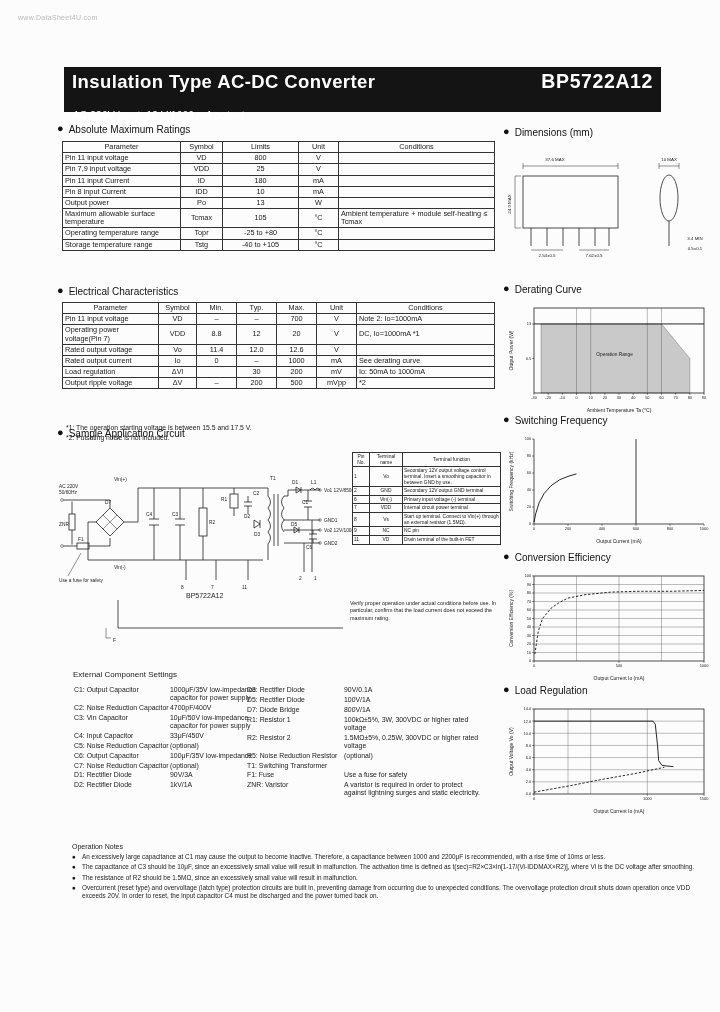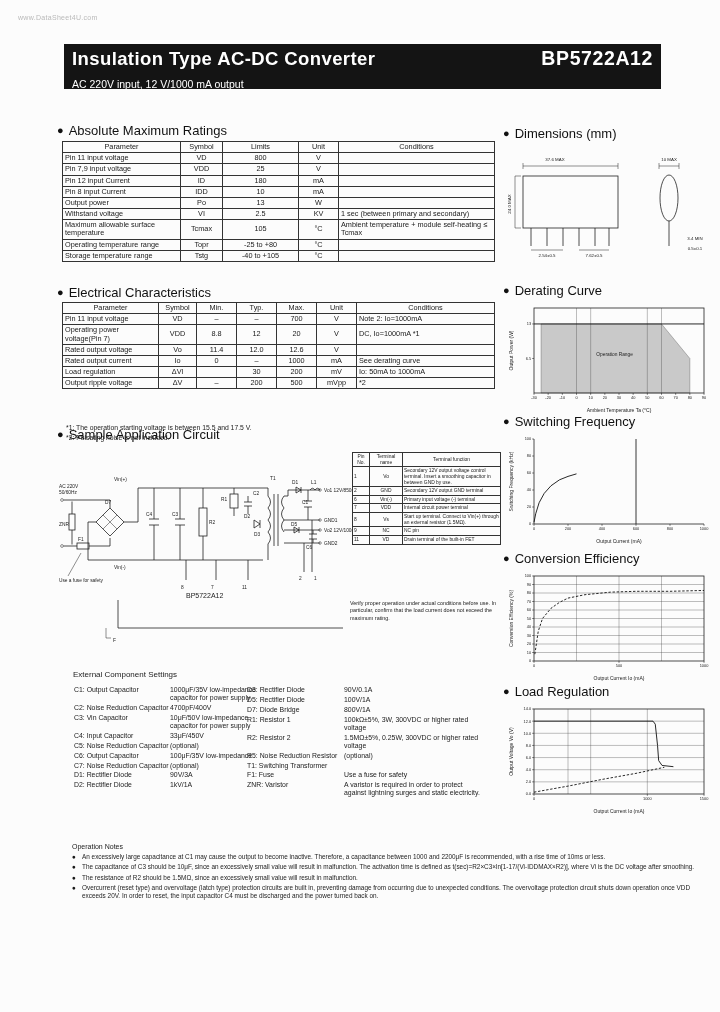--- a/index.html
+++ b/index.html
@@ -2,29 +2,29 @@
 <html><head>
 <meta charset="utf-8">
 <style>
   html,body{margin:0;padding:0;background:#e8e8e8;}
   .page{position:relative;width:720px;height:1012px;background:#fcfcfc;overflow:hidden;
         font-family:"Liberation Sans",sans-serif;color:#1a1a1a;}
   .abs{position:absolute;}
   .watermark{left:18px;top:14px;font-size:7px;color:#b9b9b9;letter-spacing:.3px;}
 
   
-  .titlebar{left:64px;top:44px;width:597px;height:45px;background:#141414;color:#fff;
+  .titlebar{left:64px;top:67px;width:597px;height:45px;background:#141414;color:#fff;
             box-sizing:border-box;padding:3px 8px 2px 8px;}
   .titlerow{display:flex;justify-content:space-between;align-items:baseline;}
   .title{font-size:18.5px;font-weight:bold;letter-spacing:.4px;}
   .partno{font-size:19.5px;font-weight:bold;letter-spacing:.6px;}
-  .subtitle{font-size:10.5px;margin-top:8px;}
+  .subtitle{font-size:10.5px;margin-top:16px;font-style:italic;}
 
   
-  .sec{font-size:13px;font-weight:500;color:#111;white-space:nowrap;}
+  .sec{font-size:10px;font-weight:500;color:#111;white-space:nowrap;}
   .sec::before{content:"●";margin-right:5px;font-size:11px;position:relative;top:-1px;}
   .subhead{font-size:8px;color:#222;}
 
   
   table.tbl{border-collapse:collapse;table-layout:fixed;background:#fcfcfc;}
   table.tbl th,table.tbl td{border:1px solid #333;padding:1px 2px;font-weight:normal;
       font-size:7.3px;line-height:1.12;text-align:center;vertical-align:middle;overflow:hidden;}
   table.tbl td:first-child{text-align:left;}
   table.tbl td:last-child{text-align:left;}
   .abs-tbl{width:432px;}
@@ -102,46 +102,39 @@
           <td></td>
         </tr>
         <tr>
           <td>Pin 7,9 input voltage</td>
           <td>VDD</td>
           <td>25</td>
           <td>V</td>
           <td></td>
         </tr>
         <tr>
-          <td>Pin 12 input Current</td>
+          <td>Pin 11 input Current</td>
           <td>ID</td>
           <td>180</td>
           <td>mA</td>
           <td></td>
         </tr>
         <tr>
           <td>Pin 8 input Current</td>
           <td>IDD</td>
           <td>10</td>
           <td>mA</td>
           <td></td>
         </tr>
         <tr>
           <td>Output power</td>
           <td>Po</td>
           <td>13</td>
           <td>W</td>
           <td></td>
-        </tr>
-        <tr>
-          <td>Withstand voltage</td>
-          <td>VI</td>
-          <td>2.5</td>
-          <td>KV</td>
-          <td>1 sec (between primary and secondary)</td>
         </tr>
         <tr>
           <td>Maximum allowable surface temperature</td>
           <td>Tcmax</td>
           <td>105</td>
           <td>°C</td>
           <td>Ambient temperature + module self-heating ≤ Tcmax</td>
         </tr>
         <tr>
           <td>Operating temperature range</td>

